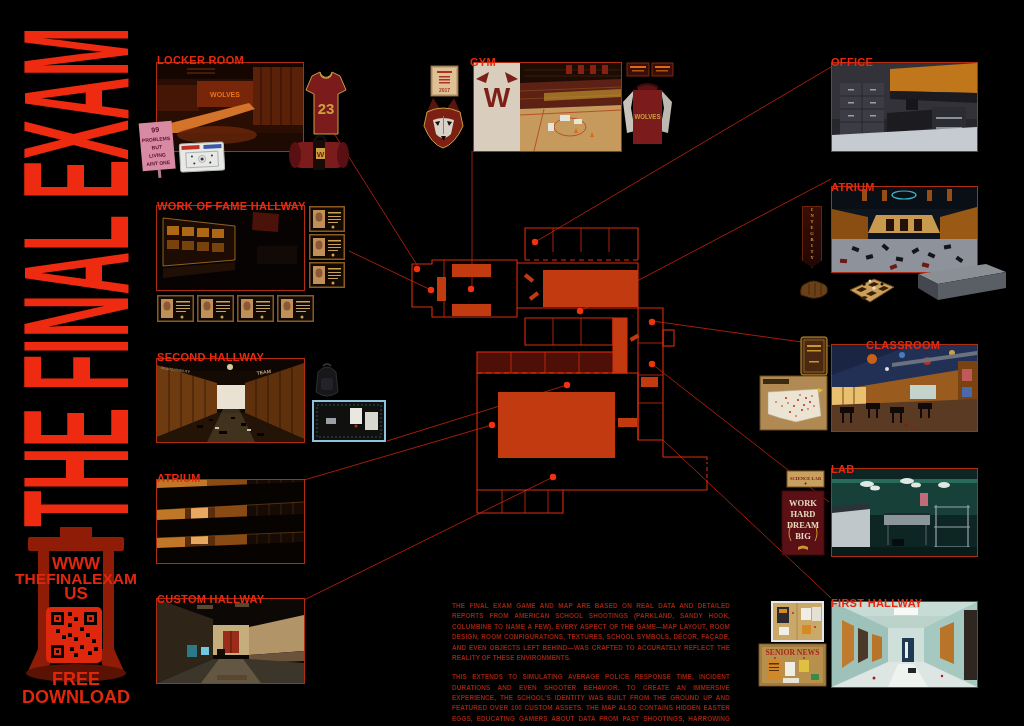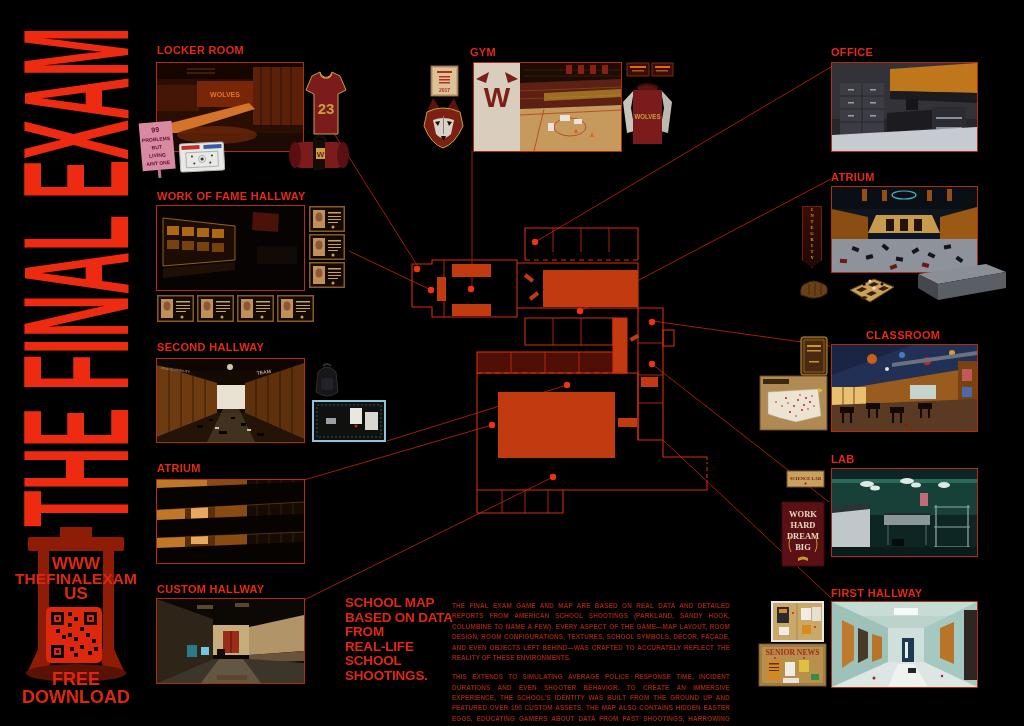--- a/index.html
+++ b/index.html
@@ -1,19 +1,19 @@
 <!DOCTYPE html>
 <html><head>
 <meta charset="utf-8">
 <style>
   html,body{margin:0;padding:0;background:#000;}
   .page{position:relative;width:1024px;height:726px;background:#000;overflow:hidden;
         font-family:"Liberation Sans",sans-serif;}
   .label{position:absolute;z-index:3;font:bold 11px "Liberation Sans",sans-serif;
-         color:#e9290f;letter-spacing:.3px;white-space:nowrap;}
+         color:#e9290f;letter-spacing:.3px;white-space:nowrap;margin-top:10px;}
   .shot{position:absolute;z-index:2;border:1px solid #b02d0f;background:#000;}
   .shot svg{display:block;}
   .prop{position:absolute;z-index:2;}
   .prop svg{display:block;overflow:visible;}
   .overlay{position:absolute;left:0;top:0;z-index:1;}
   .tagline{position:absolute;z-index:3;left:345px;top:596px;width:130px;
            font:bold 13.5px/1.08 "Liberation Sans",sans-serif;color:#e02810;letter-spacing:-.2px;}
   .bodycopy{position:absolute;z-index:3;left:452px;top:601px;width:278px;color:#96220f;
             font:bold 6.4px/1.62 "Liberation Sans",sans-serif;text-align:justify;letter-spacing:.1px;}
   .bodycopy p{margin:0 0 9px 0;}
@@ -656,21 +656,21 @@
       <rect x="60" y="70" width="12" height="7" fill="#060d0c"></rect>
     </svg>
   </div>
   <div class="prop" style="left:787px;top:471px">
     <svg width="37" height="16">
       <rect width="37" height="16" fill="#c8a060" stroke="#7a5020"></rect>
       <text x="18.5" y="9" font-size="4.6" font-weight="bold" font-family="Liberation Serif, serif" fill="#7a1410" text-anchor="middle">SCIENCE LAB</text>
       <circle cx="18.5" cy="12.5" r="1" fill="#7a1410"></circle>
     </svg>
   </div>
-  <div class="prop" style="left:782px;top:502px">
+  <div class="prop" style="left:782px;top:491px">
     <svg width="42" height="64">
       <rect width="42" height="64" fill="#5a1014" stroke="#3a0a0c"></rect>
       <text x="21" y="15" font-size="8.5" font-weight="bold" font-family="Liberation Serif, serif" fill="#e8d8c0" text-anchor="middle">WORK</text>
       <text x="21" y="26" font-size="8.5" font-weight="bold" font-family="Liberation Serif, serif" fill="#e8d8c0" text-anchor="middle">HARD</text>
       <text x="21" y="37" font-size="8.5" font-weight="bold" font-family="Liberation Serif, serif" fill="#e8d8c0" text-anchor="middle">DREAM</text>
       <text x="21" y="48" font-size="8.5" font-weight="bold" font-family="Liberation Serif, serif" fill="#e8d8c0" text-anchor="middle">BIG</text>
       <path d="M9,50 Q5,42 9,34" stroke="#c89830" fill="none"></path>
         <path d="M33,50 Q37,42 33,34" stroke="#c89830" fill="none"></path>
       <path d="M16,56 Q21,53 26,56 L26,59 Q21,56 16,59 Z" fill="#c89830"></path>
     </svg>
@@ -725,28 +725,20 @@
         </g>
       <rect x="26" y="18" width="10" height="14" fill="#f0ede4"></rect>
       <rect x="40" y="16" width="10" height="12" fill="#e0c040"></rect>
       <rect x="52" y="30" width="8" height="6" fill="#3a8a4a"></rect>
       <rect x="24" y="34" width="16" height="5" fill="#e8e4d8"></rect>
       <circle cx="16" cy="14" r="1" fill="#c02818"></circle>
         <circle cx="45" cy="14" r="1" fill="#c02818"></circle>
     </svg>
   </div>
 
-  <div class="tagline">
-    <div>SCHOOL MAP</div>
-    <div>BASED ON DATA</div>
-    <div>FROM</div>
-    <div>REAL-LIFE</div>
-    <div>SCHOOL</div>
-    <div>SHOOTINGS.</div>
-  </div>
   <div class="bodycopy">
     <p>THE FINAL EXAM GAME AND MAP ARE BASED ON REAL DATA AND DETAILED REPORTS FROM AMERICAN SCHOOL SHOOTINGS (PARKLAND, SANDY HOOK, COLUMBINE TO NAME A FEW). EVERY ASPECT OF THE GAME—MAP LAYOUT, ROOM DESIGN, ROOM CONFIGURATIONS, TEXTURES, SCHOOL SYMBOLS, DÉCOR, FAÇADE, AND EVEN OBJECTS LEFT BEHIND—WAS CRAFTED TO ACCURATELY REFLECT THE REALITY OF THESE ENVIRONMENTS.</p>
     <p>THIS EXTENDS TO SIMULATING AVERAGE POLICE RESPONSE TIME, INCIDENT DURATIONS AND EVEN SHOOTER BEHAVIOR. TO CREATE AN IMMERSIVE EXPERIENCE, THE SCHOOL'S IDENTITY WAS BUILT FROM THE GROUND UP AND FEATURED OVER 100 CUSTOM ASSETS. THE MAP ALSO CONTAINS HIDDEN EASTER EGGS, EDUCATING GAMERS ABOUT DATA FROM PAST SHOOTINGS, HARROWING STATISTICS, STUDENT STORIES, MURALS, BOARDS, AND MORE.</p>
   </div>
 
   <div class="prop" style="left:10px;top:523px;z-index:3">
     <svg width="132" height="190">
       <g fill="#8e1c07">
         <rect x="50" y="4" width="32" height="12"></rect>
         <rect x="18" y="14" width="96" height="14" rx="2"></rect>

